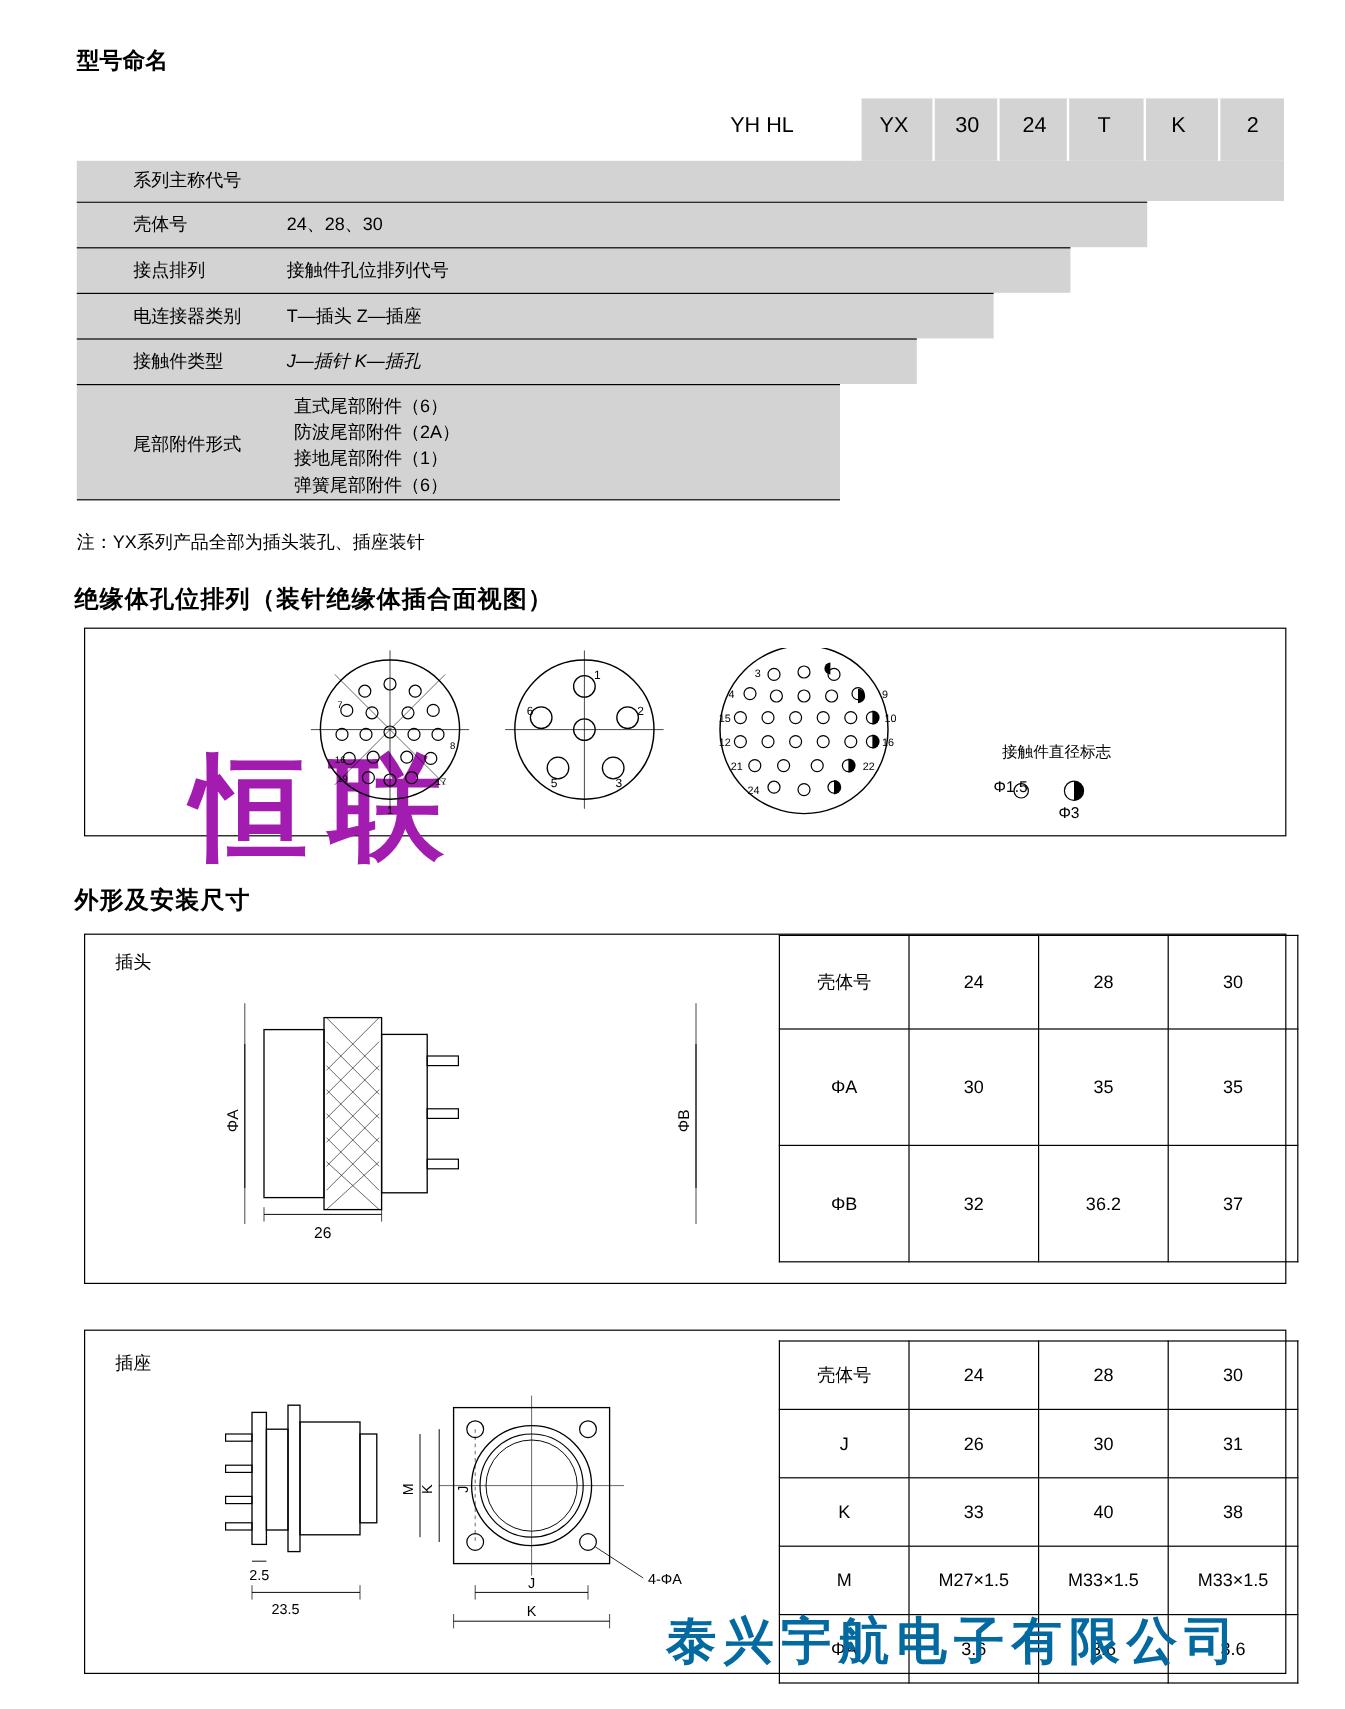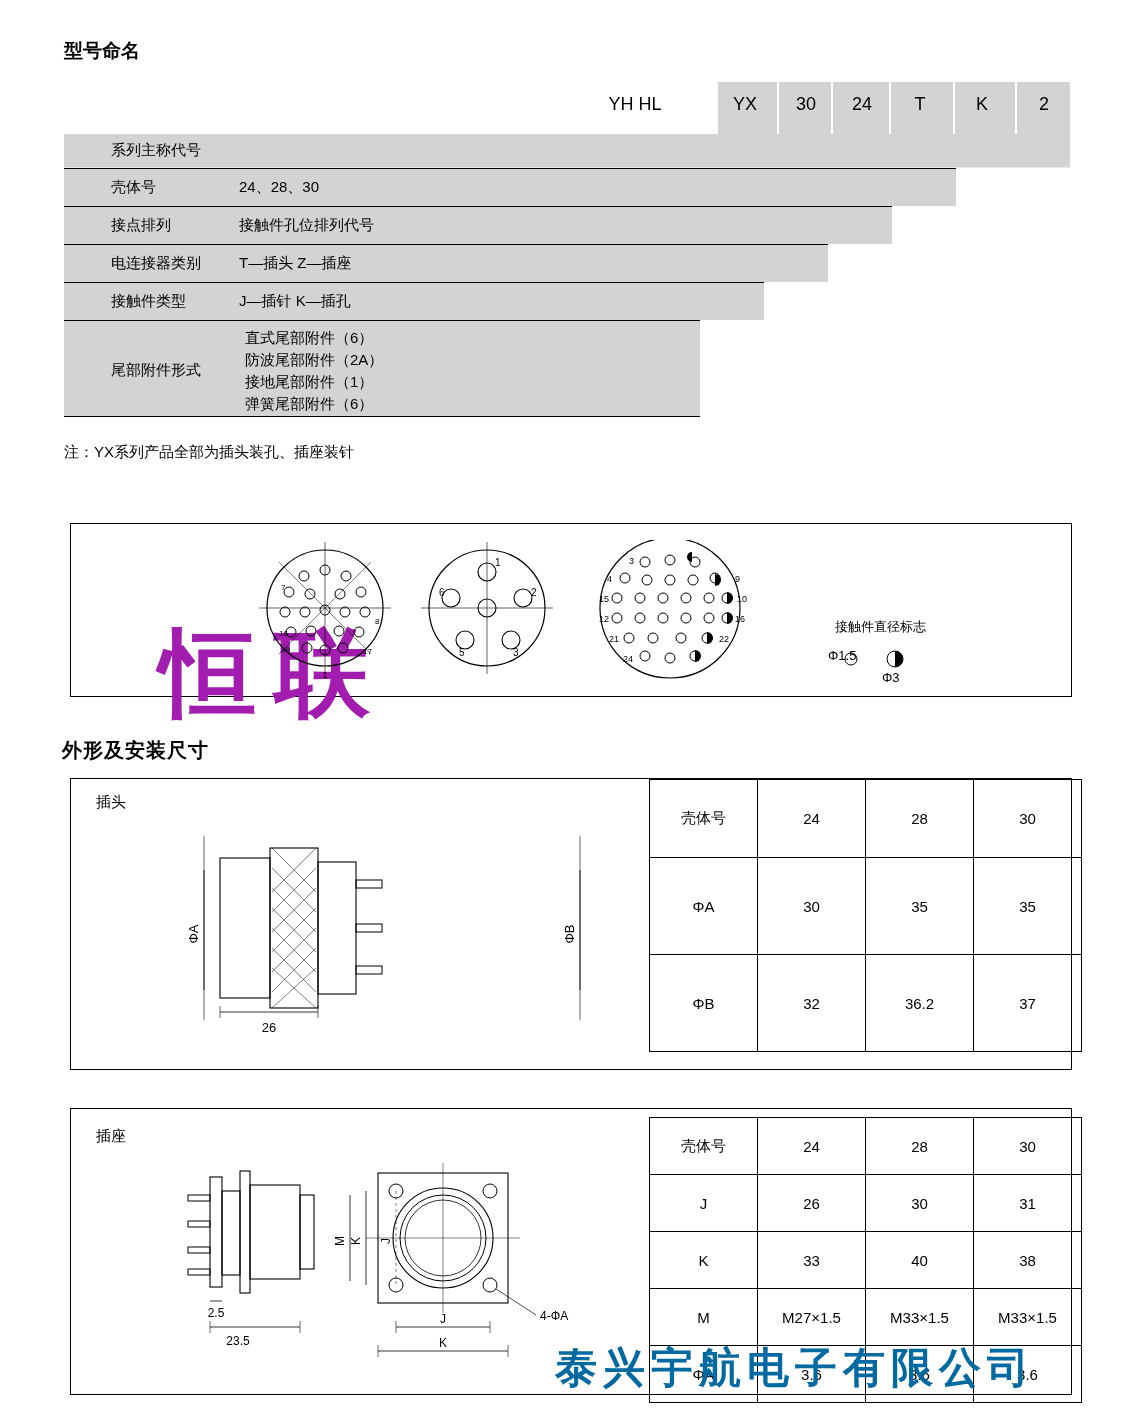--- a/index.html
+++ b/index.html
@@ -85,38 +85,39 @@
   <div class="namerow" style="left:68px;top:178px;">壳体号</div>
   <div class="namerow" style="left:196px;top:178px;">24、28、30</div>
 
   <div class="namerow" style="left:68px;top:216px;">接点排列</div>
   <div class="namerow" style="left:196px;top:216px;">接触件孔位排列代号</div>
 
   <div class="namerow" style="left:68px;top:254px;">电连接器类别</div>
   <div class="namerow" style="left:196px;top:254px;">T—插头    Z—插座</div>
 
   <div class="namerow" style="left:68px;top:292px;">接触件类型</div>
-  <div class="namerow" style="left:196px;top:292px;">J—插针    K—插孔</div>
+  <div class="namerow" style="left:196px;top:292px;font-style:italic;">J—插针    K—插孔</div>
 
   <div class="greybar" style="left:64px;top:320px;width:636px;height:96px;"></div>
   <div class="namerow" style="left:68px;top:361px;">尾部附件形式</div>
   <div class="namerow" style="left:202px;top:329px;">直式尾部附件（6）</div>
   <div class="namerow" style="left:202px;top:351px;">防波尾部附件（2A）</div>
   <div class="namerow" style="left:202px;top:373px;">接地尾部附件（1）</div>
   <div class="namerow" style="left:202px;top:395px;">弹簧尾部附件（6）</div>
 
   <div class="rowline" style="left:64px;top:168px;width:892px;"></div>
   <div class="rowline" style="left:64px;top:206px;width:828px;"></div>
   <div class="rowline" style="left:64px;top:244px;width:764px;"></div>
   <div class="rowline" style="left:64px;top:282px;width:700px;"></div>
   <div class="rowline" style="left:64px;top:320px;width:636px;"></div>
   <div class="rowline" style="left:64px;top:416px;width:636px;"></div>
 
   <div id="note">注：YX系列产品全部为插头装孔、插座装针</div>
 
+  <div id="insu-title" class="sec-title">绝缘体孔位排列（装针绝缘体插合面视图）</div>
   <div id="insu-box"></div>
 
   <div class="wm" id="wm1">恒联</div>
 
   <svg style="position:absolute;left:255px;top:540px;" width="740" height="140">
 
     <g transform="translate(0,0)">
       <circle cx="70" cy="68" r="58" class="nofill" stroke-width="1.2"></circle>
       <line x1="4" y1="68" x2="136" y2="68" stroke="#000" stroke-width="0.6"></line>
       <line x1="70" y1="2" x2="70" y2="134" stroke="#000" stroke-width="0.6"></line>

